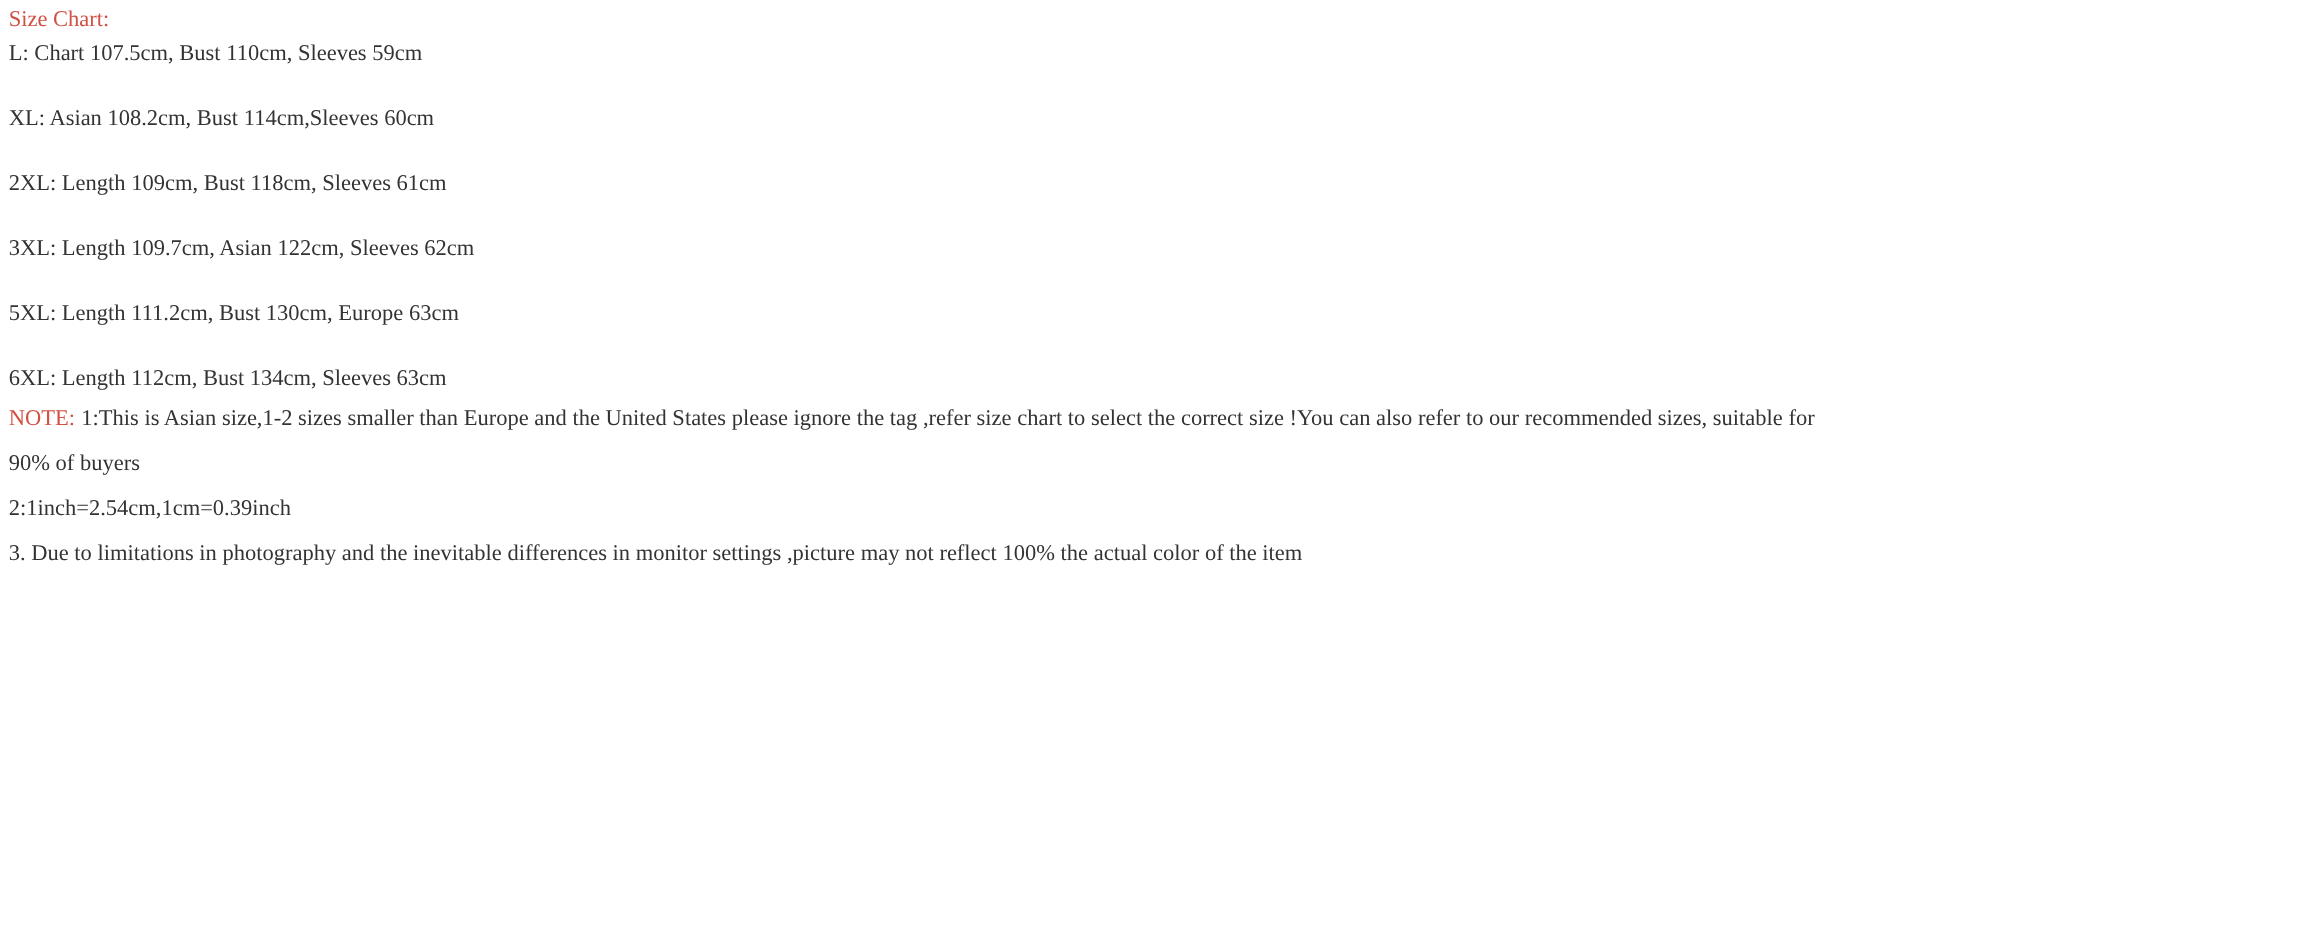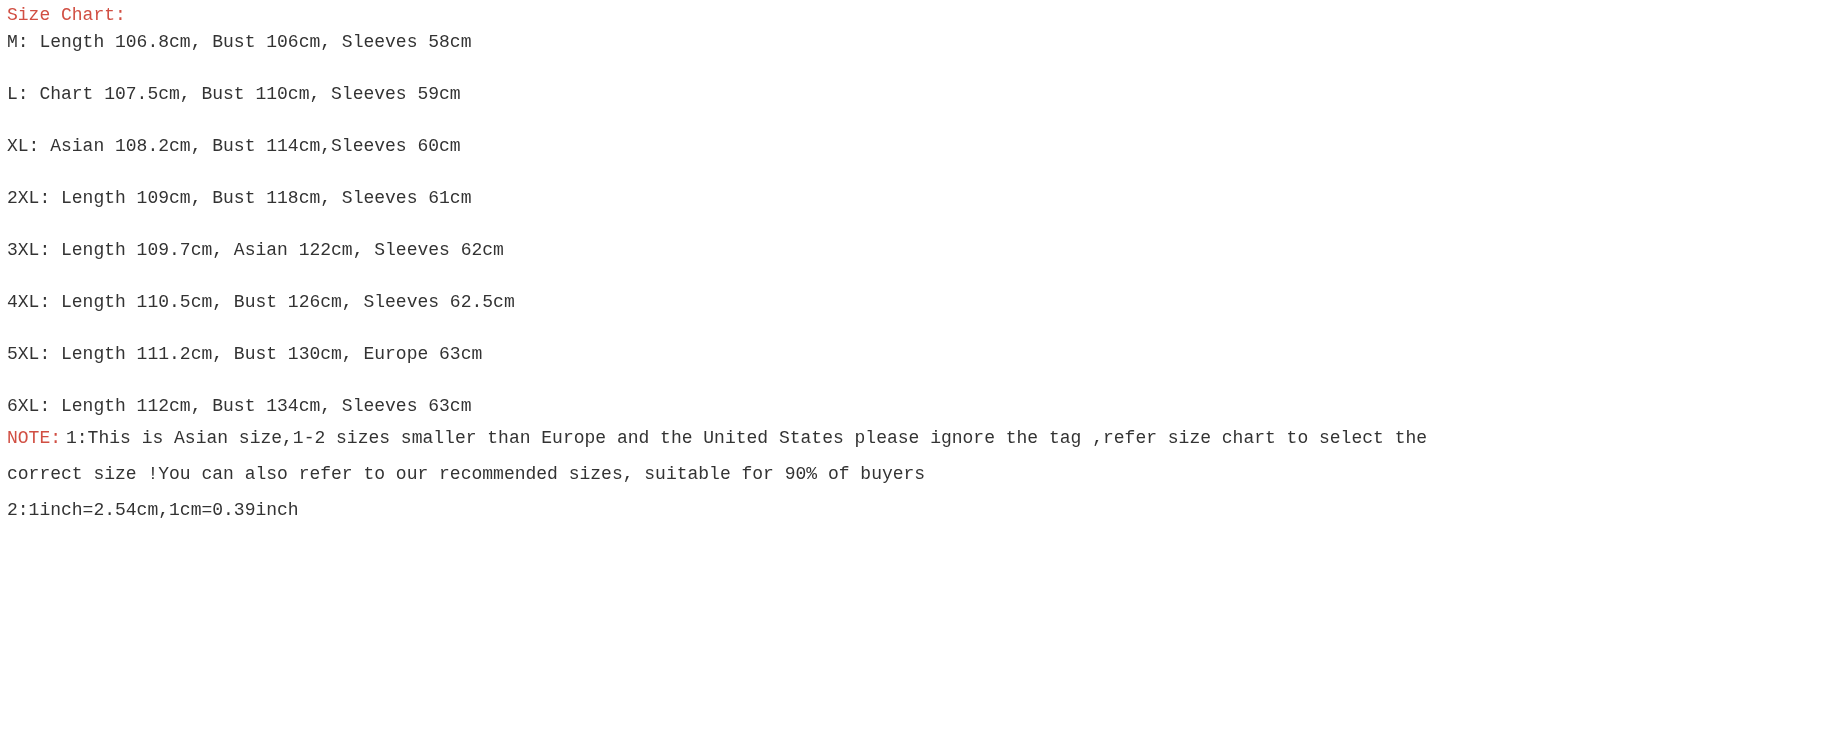--- a/index.html
+++ b/index.html
@@ -8,21 +8,21 @@
     --bg: #ffffff;
   }
   * { box-sizing: border-box; }
   html, body { margin: 0; padding: 0; background: var(--bg); }
   .page {
     width: 1476px;
     height: 752px;
     background: var(--bg);
     padding: 0 2px 0 7px;
     overflow: hidden;
-    font-family: Liberation Mono, monospace;
+    font-family: Liberation Serif, serif;
     font-size: 18px;
     color: var(--text);
   }
   .chart-title {
     line-height: 30px;
     color: var(--accent);
   }
   .size-row {
     line-height: 24px;
     margin: 0 0 28px 0;
@@ -42,29 +42,28 @@
     margin-left: 5px;
   }
 </style>
 </head>
 <body>
 
 <main class="page">
 
   <div class="chart-title">Size Chart:</div>
 
-  <p class="size-row">M: Length 106.8cm, Bust 106cm, Sleeves 58cm</p>
   <p class="size-row">L: Chart 107.5cm, Bust 110cm, Sleeves 59cm</p>
   <p class="size-row">XL: Asian 108.2cm, Bust 114cm,Sleeves 60cm</p>
   <p class="size-row">2XL: Length 109cm, Bust 118cm, Sleeves 61cm</p>
   <p class="size-row">3XL: Length 109.7cm, Asian 122cm, Sleeves 62cm</p>
-  <p class="size-row">4XL: Length 110.5cm, Bust 126cm, Sleeves 62.5cm</p>
   <p class="size-row">5XL: Length 111.2cm, Bust 130cm, Europe 63cm</p>
   <p class="size-row last">6XL: Length 112cm, Bust 134cm, Sleeves 63cm</p>
 
   <div class="note-block">
     <div class="note-line">
       <span class="note-label">NOTE:</span><span class="note-text">1:This is Asian size,1-2 sizes smaller than Europe and the United States please ignore the tag ,refer size chart to select the correct size !You can also refer to our recommended sizes, suitable for 90% of buyers</span>
     </div>
     <div class="note-line">2:1inch=2.54cm,1cm=0.39inch</div>
+    <div class="note-line">3. Due to limitations in photography and the inevitable differences in monitor settings ,picture may not reflect 100% the actual color of the item</div>
   </div>
 
 </main>
 
 </body></html>

